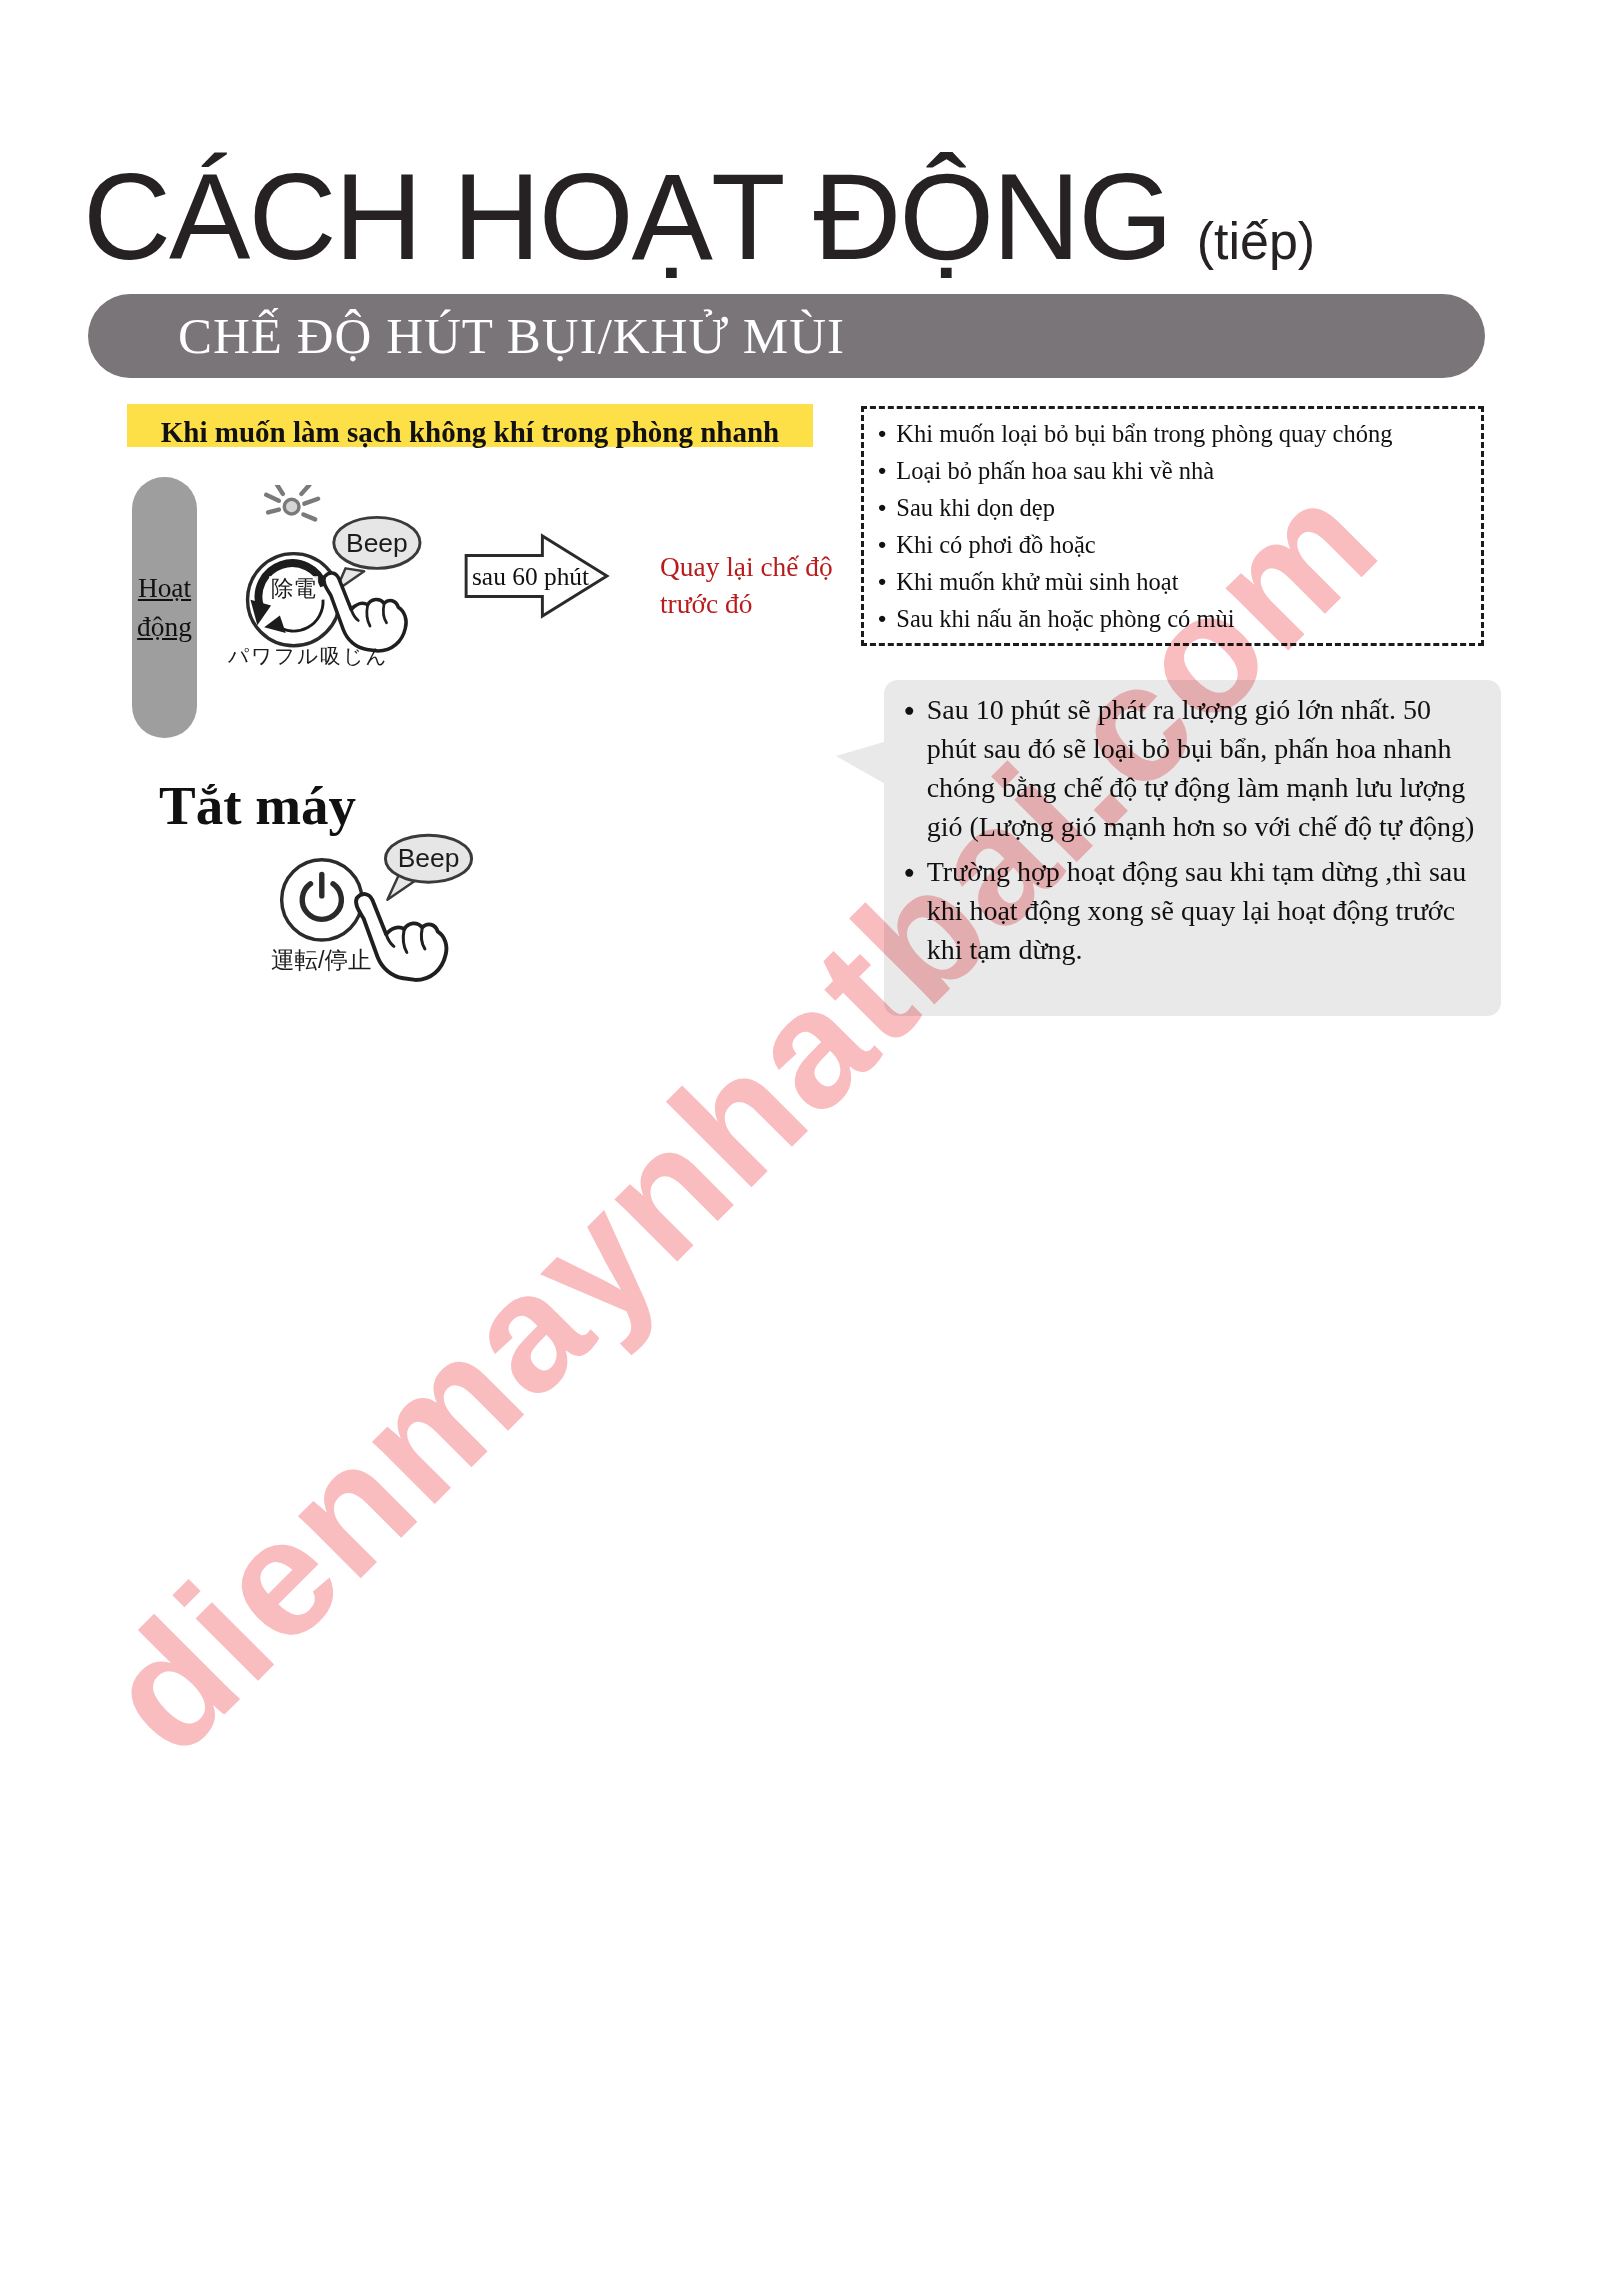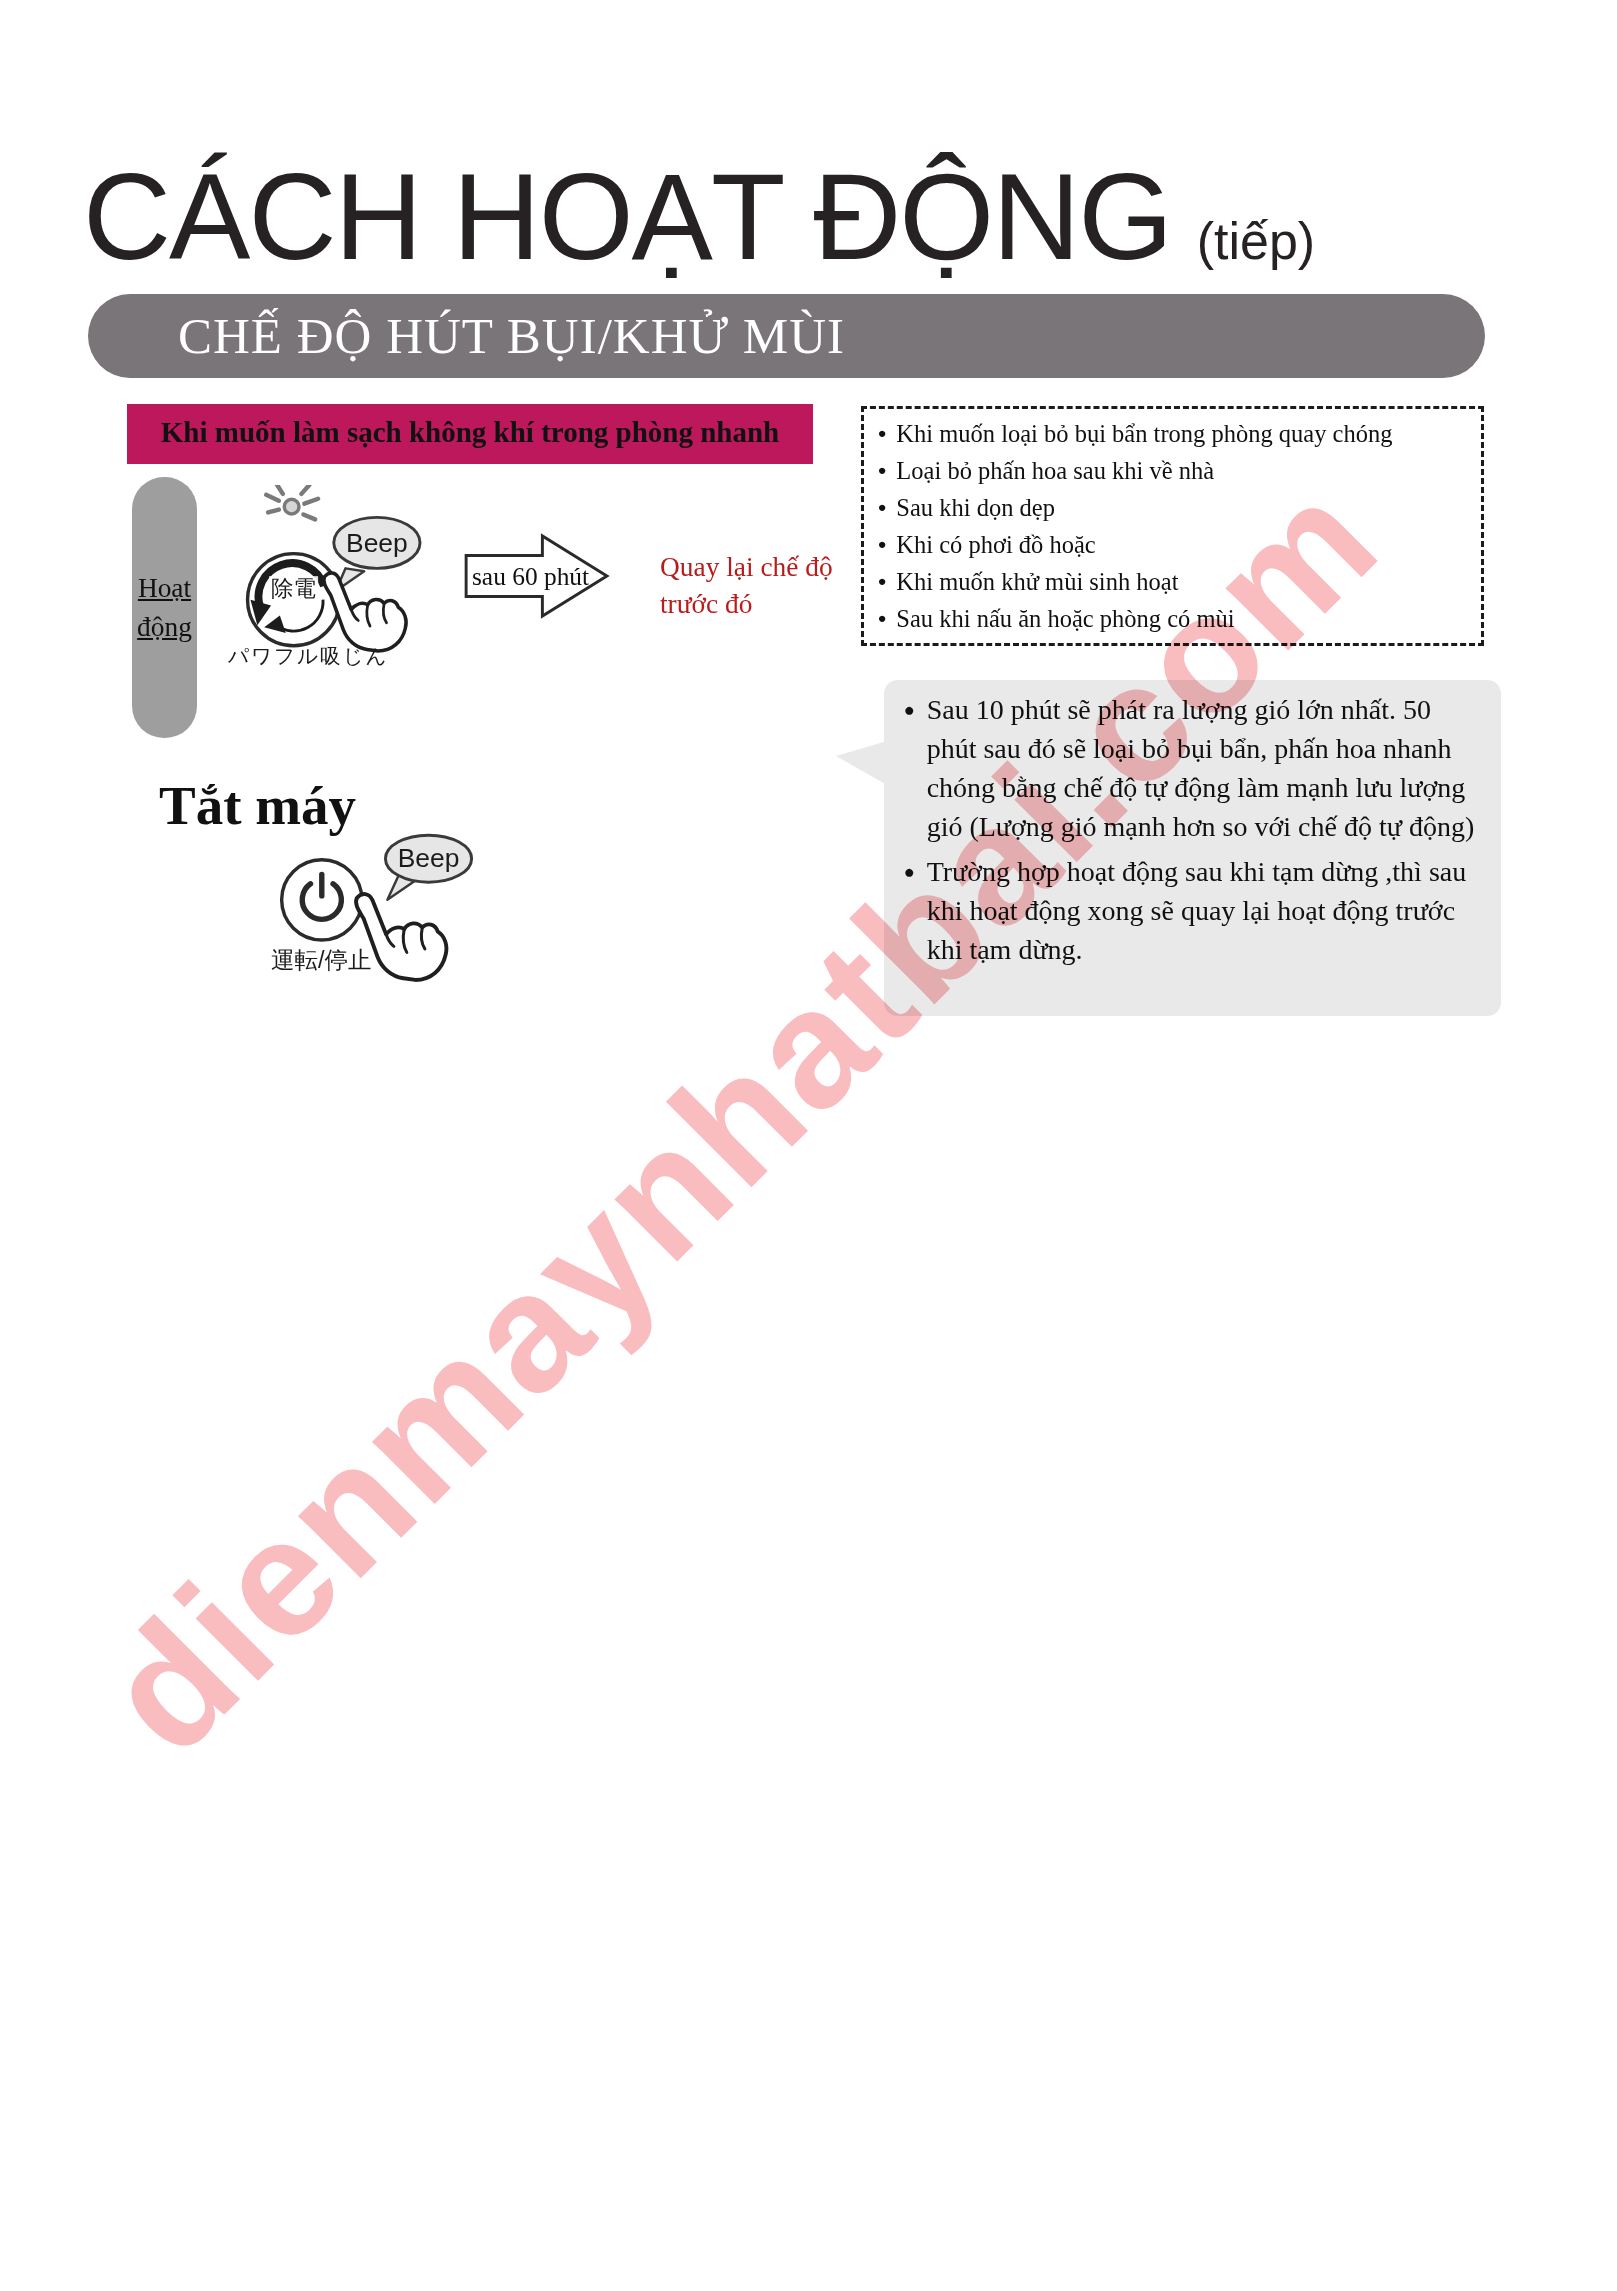--- a/index.html
+++ b/index.html
@@ -11,21 +11,21 @@
   .doc-title{left:83px;top:65px;white-space:nowrap;
     font-family:"Liberation Sans","DejaVu Sans",sans-serif;font-weight:normal;
     font-size:122px;letter-spacing:-2px;color:#262223;}
   .doc-title .suffix{font-size:52px;letter-spacing:0;margin-left:25.5px;}
 
   
   .banner{left:88px;top:294px;width:1397px;height:84px;background:#797579;border-radius:42px;font-family:Liberation Serif, serif;}
   .banner-text{display:block;padding-left:90px;line-height:84px;font-size:51px;color:#ffffff;letter-spacing:1px;}
 
   
-  .qc-heading{left:127px;top:404px;width:686px;height:60px;background:#be185d;
+  .qc-heading{left:127px;top:404px;width:686px;height:43px;background:#fde047;
     text-align:center;line-height:56px;font-weight:bold;font-size:29px;color:#111;}
 
   
   .state-pill{left:132px;top:477px;width:65px;height:261px;background:#9e9e9e;border-radius:32px;
     display:flex;align-items:center;justify-content:center;text-align:center;
     font-size:27.4px;line-height:39px;color:#111;text-decoration:underline;}
 
   svg.illus1{left:225px;top:485px;}
   svg.arrow1{left:464px;top:532px;}
   .result-text{left:660px;top:549px;width:216px;font-size:27.4px;line-height:37px;color:#b91c1c;}

